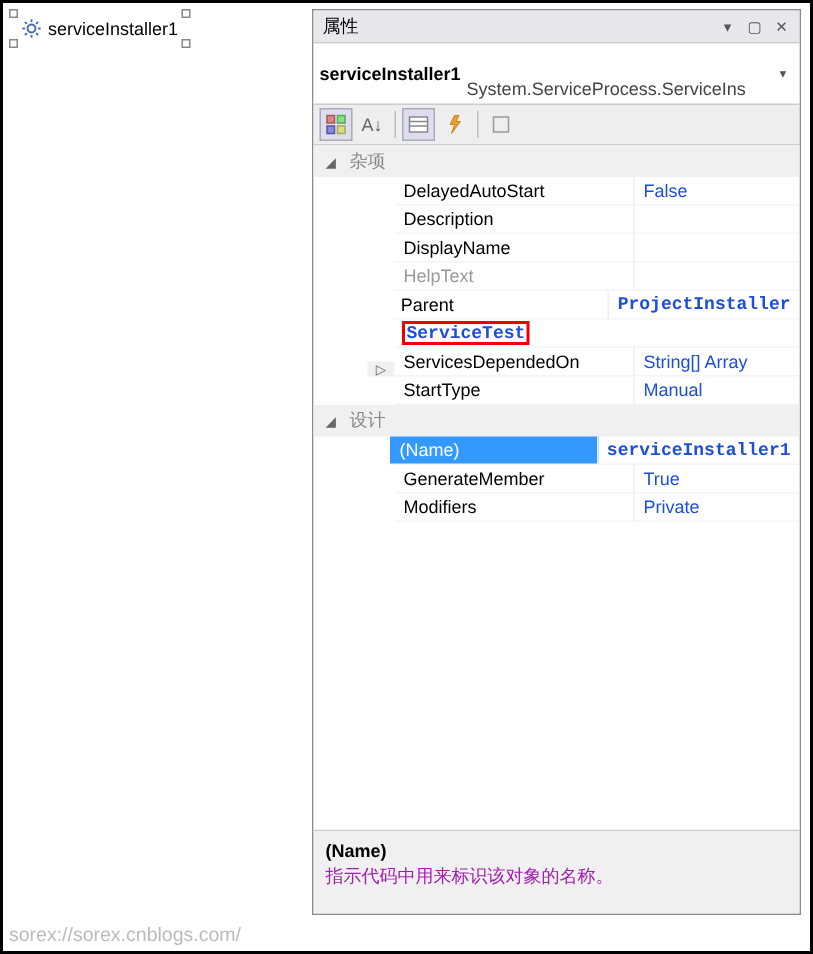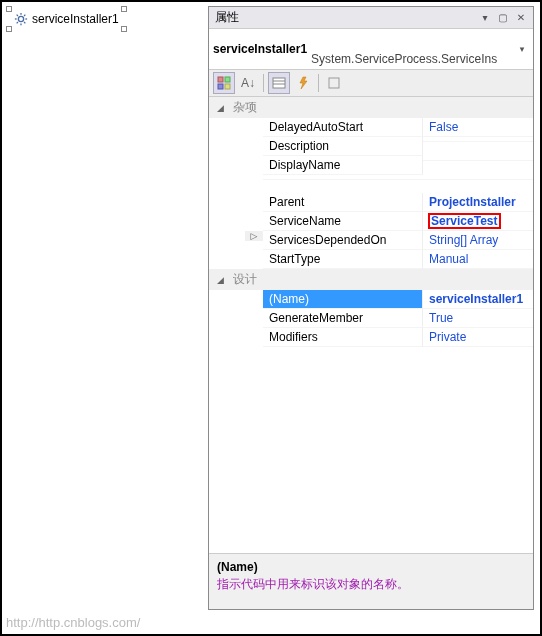--- a/index.html
+++ b/index.html
@@ -144,21 +144,21 @@
       gap: 6px;
     }
     .expander {
       width: 10px;
       color: #666;
       font-size: 9px;
       cursor: pointer;
     }
     .prop-row {
       display: flex;
-      align-items: flex-start;
+      align-items: flex-end;
       font-size: 12px;
       min-height: 18px;
       padding-left: 36px;
     }
     .prop-row .indent {
       width: 18px;
       background: #f0f0f0;
     }
     .prop-row .indent.exp {
       display: flex;
@@ -174,21 +174,21 @@
       border-bottom: 1px solid #f4f4f4;
       color: #000;
     }
     .prop-name.readonly { color: #999; }
     .prop-value {
       flex: 1;
       padding: 2px 6px;
       border-bottom: 1px solid #f4f4f4;
       color: #1d4ed8;
     }
-    .prop-value.bold { font-weight: bold; }
+    .prop-value.bold { font-weight: bold; font-family: Liberation Mono, monospace; }
     .prop-row.selected .prop-name {
       background: #3399ff;
       color: #fff;
     }
     .highlight-red {
       outline: 2px solid #e00;
       outline-offset: -1px;
       display: inline-block;
       padding: 0 2px;
     }
@@ -300,30 +300,30 @@
       <span class="prop-name">Description</span>
       <span class="prop-value"></span>
     </div>
     <div class="prop-row">
       <span class="indent"></span>
       <span class="prop-name">DisplayName</span>
       <span class="prop-value"></span>
     </div>
     <div class="prop-row">
       <span class="indent"></span>
+      <span class="prop-name readonly">HelpText</span>
       <span class="prop-value"></span>
     </div>
     <div class="prop-row">
       <span class="indent"></span>
       <span class="prop-name">Parent</span>
       <span class="prop-value bold">ProjectInstaller</span>
     </div>
     <div class="prop-row">
       <span class="indent"></span>
-      <span class="prop-name">ServiceName</span>
       <span class="prop-value bold"><span class="highlight-red">ServiceTest</span></span>
     </div>
     <div class="prop-row">
       <span class="indent exp">▷</span>
       <span class="prop-name">ServicesDependedOn</span>
       <span class="prop-value">String[] Array</span>
     </div>
     <div class="prop-row">
       <span class="indent"></span>
       <span class="prop-name">StartType</span>
@@ -350,13 +350,13 @@
       <span class="prop-value">Private</span>
     </div>
   </div>
 
   <div class="desc-pane">
     <div class="d-title">(Name)</div>
     <div class="d-body">指示代码中用来标识该对象的名称。</div>
   </div>
 </div>
 
-<div class="watermark">http://http.cnblogs.com/</div>
+<div class="watermark">sorex://sorex.cnblogs.com/</div>
 
 </body></html>

